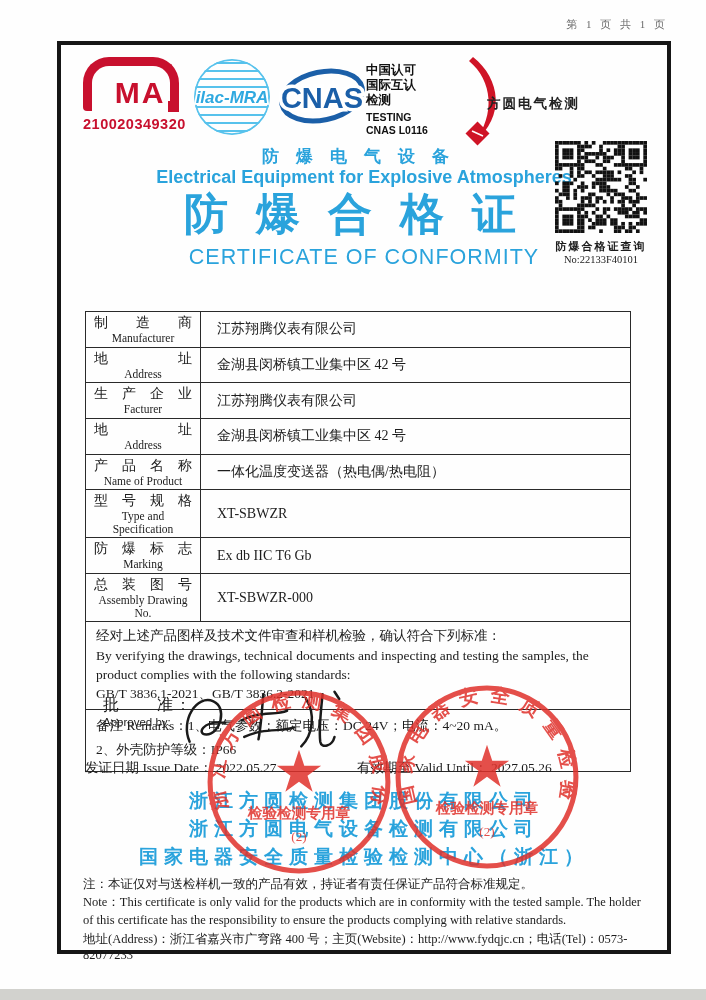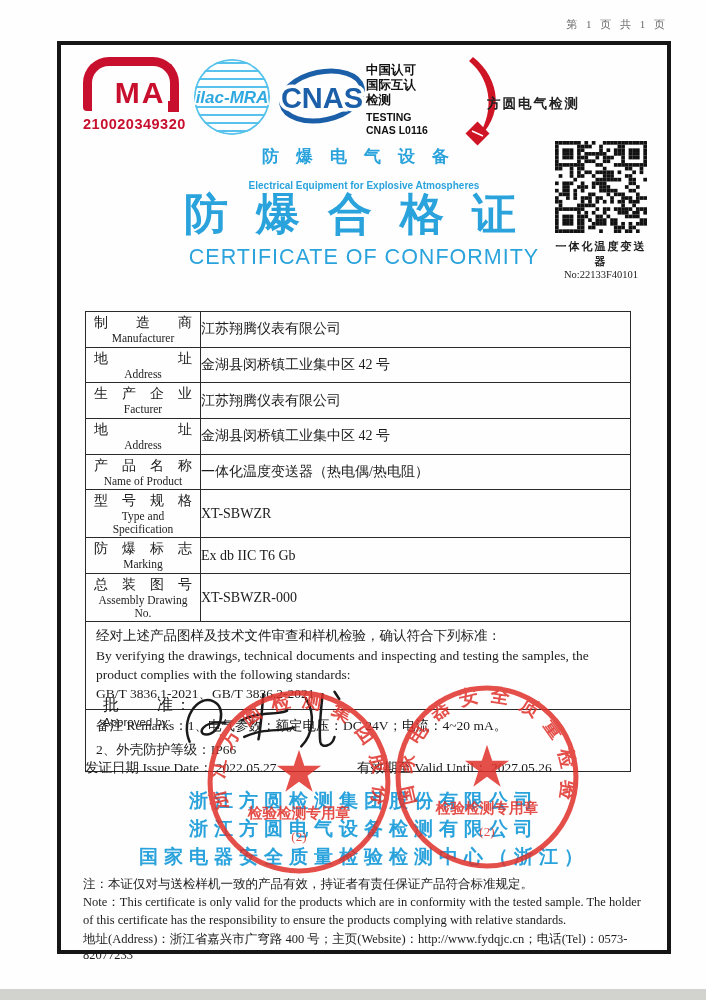--- a/index.html
+++ b/index.html
@@ -22,42 +22,42 @@
   .ilac { left:130px; top:10px; }
   .cnas { left:218px; top:16px; }
   .cnas-side { left:305px; top:18px; font-size:12.5px; font-weight:bold; line-height:1.2; color:#111; }
   .cnas-side .en { font-family:"Liberation Sans",sans-serif; font-size:10.5px; }
   .fy-logo { left:378px; top:10px; }
   .fy-text { left:426px; top:50px; font-size:13.5px; font-weight:bold; color:#222; letter-spacing:2px; }
 
   
   .sub-cn { left:0; top:100px; width:100%; text-align:center; color:#2aa3dc;
             font-family:"Liberation Sans",sans-serif; font-weight:bold; font-size:17px; letter-spacing:17px; }
-  .sub-en { left:0; top:135px; width:100%; text-align:center; color:#2aa3dc;
-            font-family:"Liberation Sans",sans-serif; font-weight:bold; font-size:10px; }
+  .sub-en { left:0; top:122px; width:100%; text-align:center; color:#2aa3dc;
+            font-family:"Liberation Sans",sans-serif; font-weight:bold; font-size:18px; }
   .title-cn { left:0; top:140px; width:100%; text-align:center; color:#2aa3dc;
               font-family:"Liberation Sans",sans-serif; font-weight:bold; font-size:44px; letter-spacing:28px; }
   .title-en { left:0; top:200px; width:100%; text-align:center; color:#2aa3dc;
               font-family:"Liberation Sans",sans-serif; font-size:21.5px; letter-spacing:1px; }
   .qr-block { right:16px; top:96px; width:100px; text-align:center; }
   .qr-cap { font-size:11px; font-weight:bold; letter-spacing:2px; margin-top:2px; }
   .qr-no  { font-size:10.5px; color:#222; }
 
   
   .cert-line { left:24px; top:238px; width:560px; font-size:14px; }
   .cert-line .rpt { position:absolute; left:300px; top:0; }
   .cert-line b { font-weight:normal; }
 
   
   .ptable { left:24px; top:266px; width:546px; border-collapse:collapse; }
   .ptable td { border:1.5px solid #2a2a2a; vertical-align:middle; }
   .ptable .lab { width:115px; text-align:center; padding:2px 6px; height:31px; }
   .lab-cn { display:block; width:98px; margin:0 auto; text-align:justify; text-align-last:justify; font-size:14px; }
   .lab-en { display:block; font-size:11.5px; line-height:1.1; }
-  .val { padding:2px 0; font-size:14px; }
+  .val { padding:2px 16px; font-size:14px; }
   .stmt { padding:4px 10px 6px; font-size:13.5px; line-height:1.42; }
   .rmk  { padding:4px 10px 8px; font-size:13.5px; line-height:1.8;font-family:Liberation Serif, serif; }
 
   
   .approve { left:42px; top:650px; }
   .app-cn { font-size:16px; letter-spacing:2px; }
   .app-en { font-size:11.5px; font-family:"Liberation Sans",sans-serif; }
   .signature { left:112px; top:634px; }
   .dates { left:24px; top:714px; width:560px; font-size:13.5px; }
   .dates .valid { position:absolute; left:272px; top:0; }
@@ -455,21 +455,21 @@
           <rect x="18.00" y="86.40" width="3.60" height="3.60" fill="#111"></rect>
           <rect x="21.60" y="86.40" width="3.60" height="3.60" fill="#111"></rect>
           <rect x="25.20" y="86.40" width="3.60" height="3.60" fill="#111"></rect>
           <rect x="43.20" y="86.40" width="3.60" height="3.60" fill="#111"></rect>
           <rect x="57.60" y="86.40" width="3.60" height="3.60" fill="#111"></rect>
           <rect x="61.20" y="86.40" width="3.60" height="3.60" fill="#111"></rect>
           <rect x="68.40" y="86.40" width="3.60" height="3.60" fill="#111"></rect>
           <rect x="72.00" y="86.40" width="3.60" height="3.60" fill="#111"></rect>
           <rect x="79.20" y="86.40" width="3.60" height="3.60" fill="#111"></rect>
         </svg>
-      <div class="qr-cap">一体化温度变送器</div>
+      <div class="qr-cap">防爆合格证查询</div>
       <div class="qr-no">No:22133F40101</div>
     </div>
 
 
     <table class="abs ptable">
       <tbody>
   <tr>
     <td class="lab">
       <span class="lab-cn">制造商</span>
       <span class="lab-en">Manufacturer</span>

